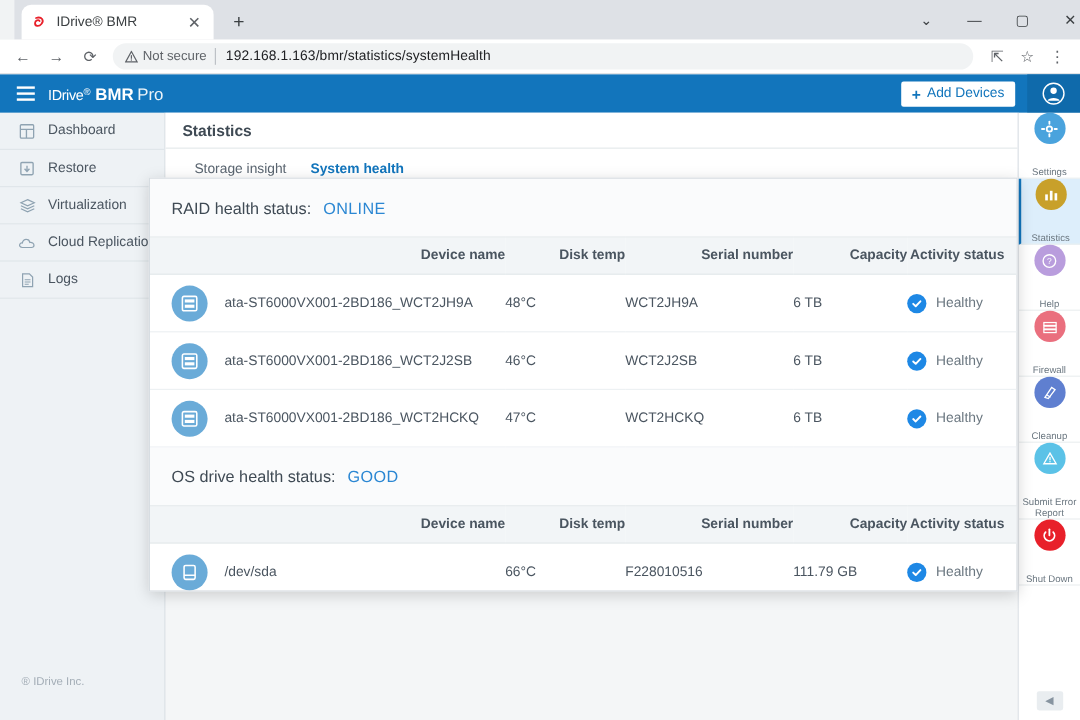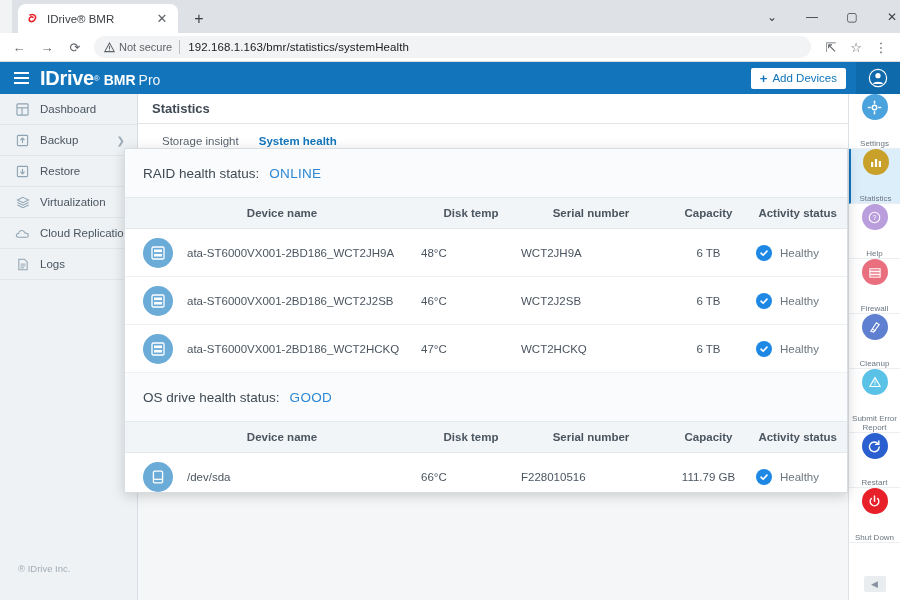--- a/index.html
+++ b/index.html
@@ -81,21 +81,21 @@
   .app-header {
     position: absolute; top: 62px; left: 0; width: 900px; height: 32px;
     background: #1275bc; display: flex; align-items: center;
   }
   .hamburger {
     width: 34px; display: flex; flex-direction: column; align-items: center;
     justify-content: center; gap: 3px; margin-left: 4px;
   }
   .hamburger span { display: block; width: 15px; height: 2px; background: #fff; }
   .brand { display: flex; align-items: baseline; color: #fff; margin-left: 2px; }
-  .brand-idrive { font-size: 20px; font-weight: bold; letter-spacing: -.3px; }
+  .brand-idrive { font-size: 12px; font-weight: normal; letter-spacing: -.3px; }
   .brand-reg { font-size: 8px; vertical-align: super; position: relative; top: -4px; }
   .brand-bmr { font-size: 14px; font-weight: bold; margin-left: 4px; }
   .brand-pro { font-size: 14px; font-weight: normal; margin-left: 3px; opacity: .92; }
   .header-right {
     margin-left: auto; display: flex; align-items: center; height: 32px;
   }
   .add-devices-btn {
     background: #fff; color: #1275bc; font-size: 11.5px;
     border-radius: 2px; padding: 4px 9px; display: flex; align-items: center;
     gap: 5px; margin-right: 10px; white-space: nowrap;
@@ -224,31 +224,31 @@
     height: 48px; display: flex; align-items: center; padding-left: 18px;
     background: #fafbfc;
   }
   .section-head .lbl { font-size: 13.5px; color: #3f4a54; }
   .section-head .val {
     font-size: 13.5px; color: #2b87d3; margin-left: 10px; letter-spacing: .3px;
   }
   table.health { width: 100%; border-collapse: collapse; table-layout: fixed; }
   table.health thead th {
     background: #f2f5f7; font-size: 11.5px; color: #4a5560; font-weight: bold;
-    text-align: center; padding: 9px 0; border-bottom: 1px solid #e4e9ec;
+    text-align: right; padding: 9px 0; border-bottom: 1px solid #e4e9ec;
     border-top: 1px solid #e4e9ec;
   }
   table.health td {
     padding: 0; font-size: 11.5px; color: #4a5560;
     border-bottom: 1px solid #edf1f3; height: 48px; vertical-align: middle;
   }
   .c-dev { width: 296px; padding-left: 18px !important; }
   .c-temp { width: 100px; }
   .c-ser { width: 140px; }
-  .c-cap { width: 95px; text-align: center; }
+  .c-cap { width: 95px; }
   .c-act { width: 93px; }
   th.c-act { text-align: right !important; padding-right: 12px !important; }
   .dev-cell { display: flex; align-items: center; }
   .dev-circle {
     width: 30px; height: 30px; border-radius: 50%; background: #6aabd8;
     flex: 0 0 30px; margin-right: 14px;
     display: flex; align-items: center; justify-content: center;
   }
   .act-cell { display: flex; align-items: center; gap: 8px; }
   .check-circle {
@@ -333,30 +333,20 @@
   <div class="left-sidebar">
     <div class="nav-item">
       <span class="nav-icon">
         <svg width="13" height="13" viewBox="0 0 14 14">
             <rect x="1" y="1" width="12" height="12" rx="1" fill="none" stroke="#8fa3b2" stroke-width="1.2"></rect>
             <line x1="1" y1="5.2" x2="13" y2="5.2" stroke="#8fa3b2" stroke-width="1.2"></line>
             <line x1="6.5" y1="5.2" x2="6.5" y2="13" stroke="#8fa3b2" stroke-width="1.2"></line>
           </svg>
       </span>
       <span>Dashboard</span>
-    </div>
-    <div class="nav-item">
-      <span class="nav-icon">
-        <svg width="13" height="13" viewBox="0 0 14 14">
-            <rect x="1.5" y="1.5" width="11" height="11" rx="1" fill="none" stroke="#8fa3b2" stroke-width="1.2"></rect>
-            <path d="M7 9.6 V4.6 M4.8 6.6 L7 4.4 L9.2 6.6" fill="none" stroke="#8fa3b2" stroke-width="1.2"></path>
-          </svg>
-      </span>
-      <span>Backup</span>
-      <span class="nav-chevron">❯</span>
     </div>
     <div class="nav-item">
       <span class="nav-icon">
         <svg width="13" height="13" viewBox="0 0 14 14">
             <rect x="1.5" y="1.5" width="11" height="11" rx="1" fill="none" stroke="#8fa3b2" stroke-width="1.2"></rect>
             <path d="M7 4.4 V9.4 M4.8 7.2 L7 9.6 L9.2 7.2" fill="none" stroke="#8fa3b2" stroke-width="1.2"></path>
           </svg>
       </span>
       <span>Restore</span>
     </div>
@@ -554,29 +544,20 @@
       <span class="rs-circle" style="background:#5bc2e7">
         <svg width="14" height="14" viewBox="0 0 15 14">
             <path d="M7.5 2.3 L13 11.8 L2 11.8 Z" fill="none" stroke="#fff" stroke-width="1.2"></path>
             <rect x="6.95" y="5.6" width="1.1" height="3.1" fill="#fff"></rect>
             <rect x="6.95" y="9.4" width="1.1" height="1.1" fill="#fff"></rect>
           </svg>
       </span>
       <span class="rs-label">Submit Error Report</span>
     </div>
     <div class="rs-item">
-      <span class="rs-circle" style="background:#2a5fd0">
-        <svg width="15" height="15" viewBox="0 0 16 16">
-            <path d="M12 5.3 A5.2 5.2 0 1 0 13 8.6" fill="none" stroke="#fff" stroke-width="1.5" stroke-linecap="round"></path>
-            <path d="M12.6 2.1 L12.6 5.7 L9 5.7" fill="none" stroke="#fff" stroke-width="1.5" stroke-linecap="round"></path>
-          </svg>
-      </span>
-      <span class="rs-label">Restart</span>
-    </div>
-    <div class="rs-item">
       <span class="rs-circle" style="background:#e8202a">
         <svg width="15" height="15" viewBox="0 0 16 16">
             <path d="M4.6 4.8 A4.6 4.6 0 1 0 11.4 4.8" fill="none" stroke="#fff" stroke-width="1.6" stroke-linecap="round"></path>
             <line x1="8" y1="2.2" x2="8" y2="7.6" stroke="#fff" stroke-width="1.6" stroke-linecap="round"></line>
           </svg>
       </span>
       <span class="rs-label">Shut Down</span>
     </div>
     <div class="rs-collapse">◀</div>
   </div>

